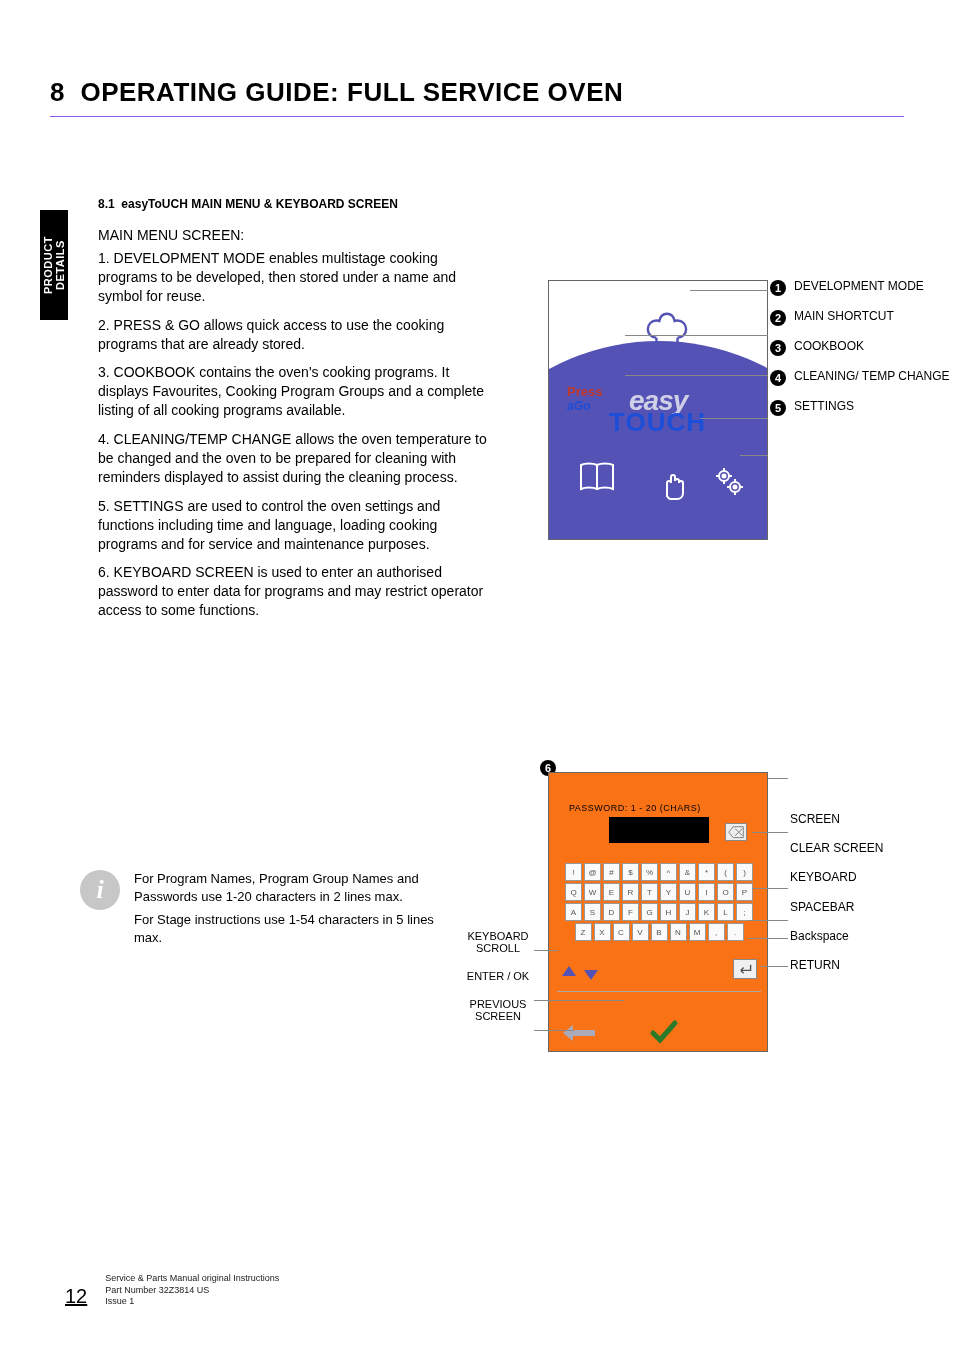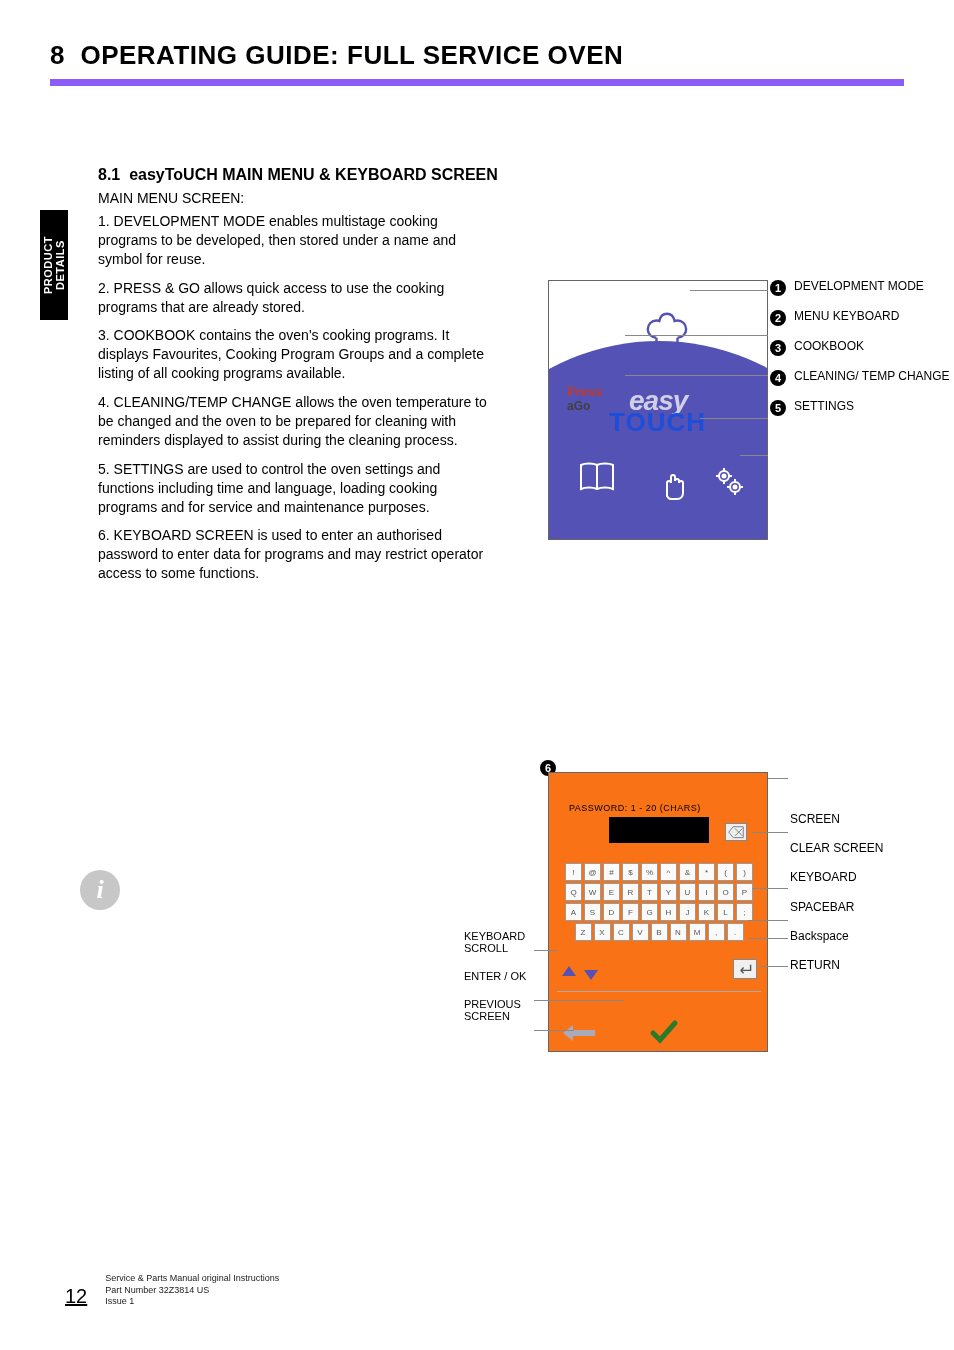--- a/index.html
+++ b/index.html
@@ -1,39 +1,39 @@
 <!DOCTYPE html>
 <html><head>
 <meta charset="utf-8">
 <style>
   * { box-sizing: border-box; margin: 0; padding: 0; }
   body { font-family: "Myriad Pro", "Segoe UI", Arial, sans-serif; width: 954px; height: 1350px; background: #fff; position: relative; color: #000; }
   .page { padding: 40px 50px 30px 50px; position: relative; height: 100%; }
 
   
-  .hdr { border-bottom: 7px solid #8b5cf6; padding-bottom: 8px; margin-bottom: 80px; }
+  .hdr { border-bottom: 1px solid #8b5cf6; padding-bottom: 8px; margin-bottom: 80px; margin-top: 37px; }
   .hdr h1 { font-size: 26px; font-weight: 700; letter-spacing: .5px; }
 
   
   .side-tab { position: absolute; left: 40px; top: 210px; width: 28px; height: 110px; background: #000; color: #fff; font-size: 11px; font-weight: 700; letter-spacing: .5px; display: flex; align-items: center; justify-content: center; }
   .side-tab span { writing-mode: vertical-rl; transform: rotate(180deg); text-align: center; line-height: 1.1; }
 
   
   .body-col { margin-left: 48px; width: 400px; }
-  .sect-title { font-size: 16px; font-weight: 700; margin-bottom: 6px; }
+  .sect-title { font-size: 12px; font-weight: 700; margin-bottom: 16px; }
   .subhead { font-size: 14px; margin-bottom: 6px; }
   .para { font-size: 14px; line-height: 1.35; margin-bottom: 10px; }
 
   
   .fig1 { position: absolute; left: 548px; top: 280px; width: 220px; height: 260px; border: 1px solid #666; background: #fff; overflow: hidden; }
   .curve { position: absolute; width: 460px; height: 460px; border-radius: 50%; background: #5452b5; left: -120px; top: 60px; }
   .easy-txt { position: absolute; left: 80px; top: 104px; font-size: 28px; font-weight: 700; color: #cfcfe6; font-style: italic; letter-spacing: -1px; }
   .easy-txt2 { position: absolute; left: 60px; top: 126px; font-size: 26px; font-weight: 900; color: #1d4ed8; letter-spacing: 1px; }
   .press-go { position: absolute; left: 18px; top: 104px; font-size: 13px; font-weight: 800; color: #c0392b; line-height: 1; }
-  .press-go .ago { color: #404040; font-size: 12px; display:block; margin-top:2px;}
+  .press-go .ago { color: #1d4ed8; font-size: 12px; display:block; margin-top:2px;font-style:italic;}
   .icon { position: absolute; }
   .chef-hat { left: 94px; top: 28px; width: 46px; height: 46px; }
   .book-icn { left: 28px; top: 180px; width: 40px; height: 34px; }
   .hand-icn { left: 108px; top: 188px; width: 32px; height: 32px; }
   .gear-icn { left: 164px; top: 184px; width: 32px; height: 32px; }
 
   
   .callouts1 { position: absolute; left: 770px; top: 280px; }
   .co { display: flex; align-items: flex-start; gap: 8px; margin-bottom: 14px; font-size: 12px; line-height: 1.1; }
   .co .num { width: 16px; height: 16px; border-radius: 50%; background: #000; color: #fff; font-size: 11px; font-weight: 700; display: flex; align-items: center; justify-content: center; flex: 0 0 16px; }
@@ -55,21 +55,21 @@
   .arrow-up, .arrow-down { position:absolute; width:20px; height:20px; }
   .arrow-up svg, .arrow-down svg { width:100%; height:100%; }
   .arrow-up { left:10px; top:190px; }
   .arrow-down { left:32px; top:190px; }
   .enter-k { position:absolute; right:10px; top:186px; width:24px; height:20px; border:1px solid #888; background:#f0f0f0; display:flex; align-items:center; justify-content:center;}
   .sep-line { position:absolute; left:8px; top:218px; width:204px; height:0; border-top:1px solid #aaa;}
   .back-btn { position:absolute; left:14px; top:250px; }
   .ok-btn { position:absolute; left:100px; top:246px; }
 
   
-  .co2L { position:absolute; left:464px; top:930px; width:92px; font-size:11px; text-align:left; line-height:1.1;}
+  .co2L { position:absolute; left:452px; top:930px; width:92px; font-size:11px; text-align:center; line-height:1.1;}
   .co2L div { margin-bottom:16px; }
   
   .co2R { position:absolute; left:790px; top:813px; font-size:12px; line-height:1.1;}
   .co2R div { margin-bottom:16px; }
   .num6 { position:absolute; left:540px; top:760px; width:16px; height:16px; border-radius:50%; background:#000; color:#fff; font-size:11px; font-weight:700; display:flex; align-items:center; justify-content:center;}
 
   
   .line { position:absolute; background:#888; }
 
   
@@ -143,21 +143,21 @@
     </div>
   </div>
 
   <div class="callouts1">
     <div class="co">
         <span class="num">1</span>
         <span>DEVELOPMENT MODE</span>
       </div>
     <div class="co">
         <span class="num">2</span>
-        <span>MENU KEYBOARD</span>
+        <span>MAIN SHORTCUT</span>
       </div>
     <div class="co">
         <span class="num">3</span>
         <span>COOKBOOK</span>
       </div>
     <div class="co">
         <span class="num">4</span>
         <span>CLEANING/ TEMP CHANGE</span>
       </div>
     <div class="co">
@@ -167,20 +167,24 @@
   </div>
 
   <div class="line" style="left:690px; top:290px; width:78px; height:1px;"></div>
   <div class="line" style="left:625px; top:335px; width:143px; height:1px;"></div>
   <div class="line" style="left:625px; top:375px; width:143px; height:1px;"></div>
   <div class="line" style="left:700px; top:418px; width:68px; height:1px;"></div>
   <div class="line" style="left:740px; top:455px; width:28px; height:1px;"></div>
 
   <div class="info-block">
     <div class="info-i">i</div>
+    <div class="info-txt">
+      <p>For Program Names, Program Group Names and Passwords use 1-20 characters in 2 lines max.</p>
+      <p>For Stage instructions use 1-54 characters in 5 lines max.</p>
+    </div>
   </div>
 
   <div class="num6">6</div>
   <div class="fig2">
     <div class="pw-label">PASSWORD: 1 - 20 (CHARS)</div>
     <div class="pw-box"></div>
     <div class="clear-btn">
       <svg viewBox="0 0 22 18">
           <path fill="none" stroke="#777" stroke-width="1" d="M3 9l5-6h11v12H8z M10 5l8 8 M18 5l-8 8"></path>
         </svg>

